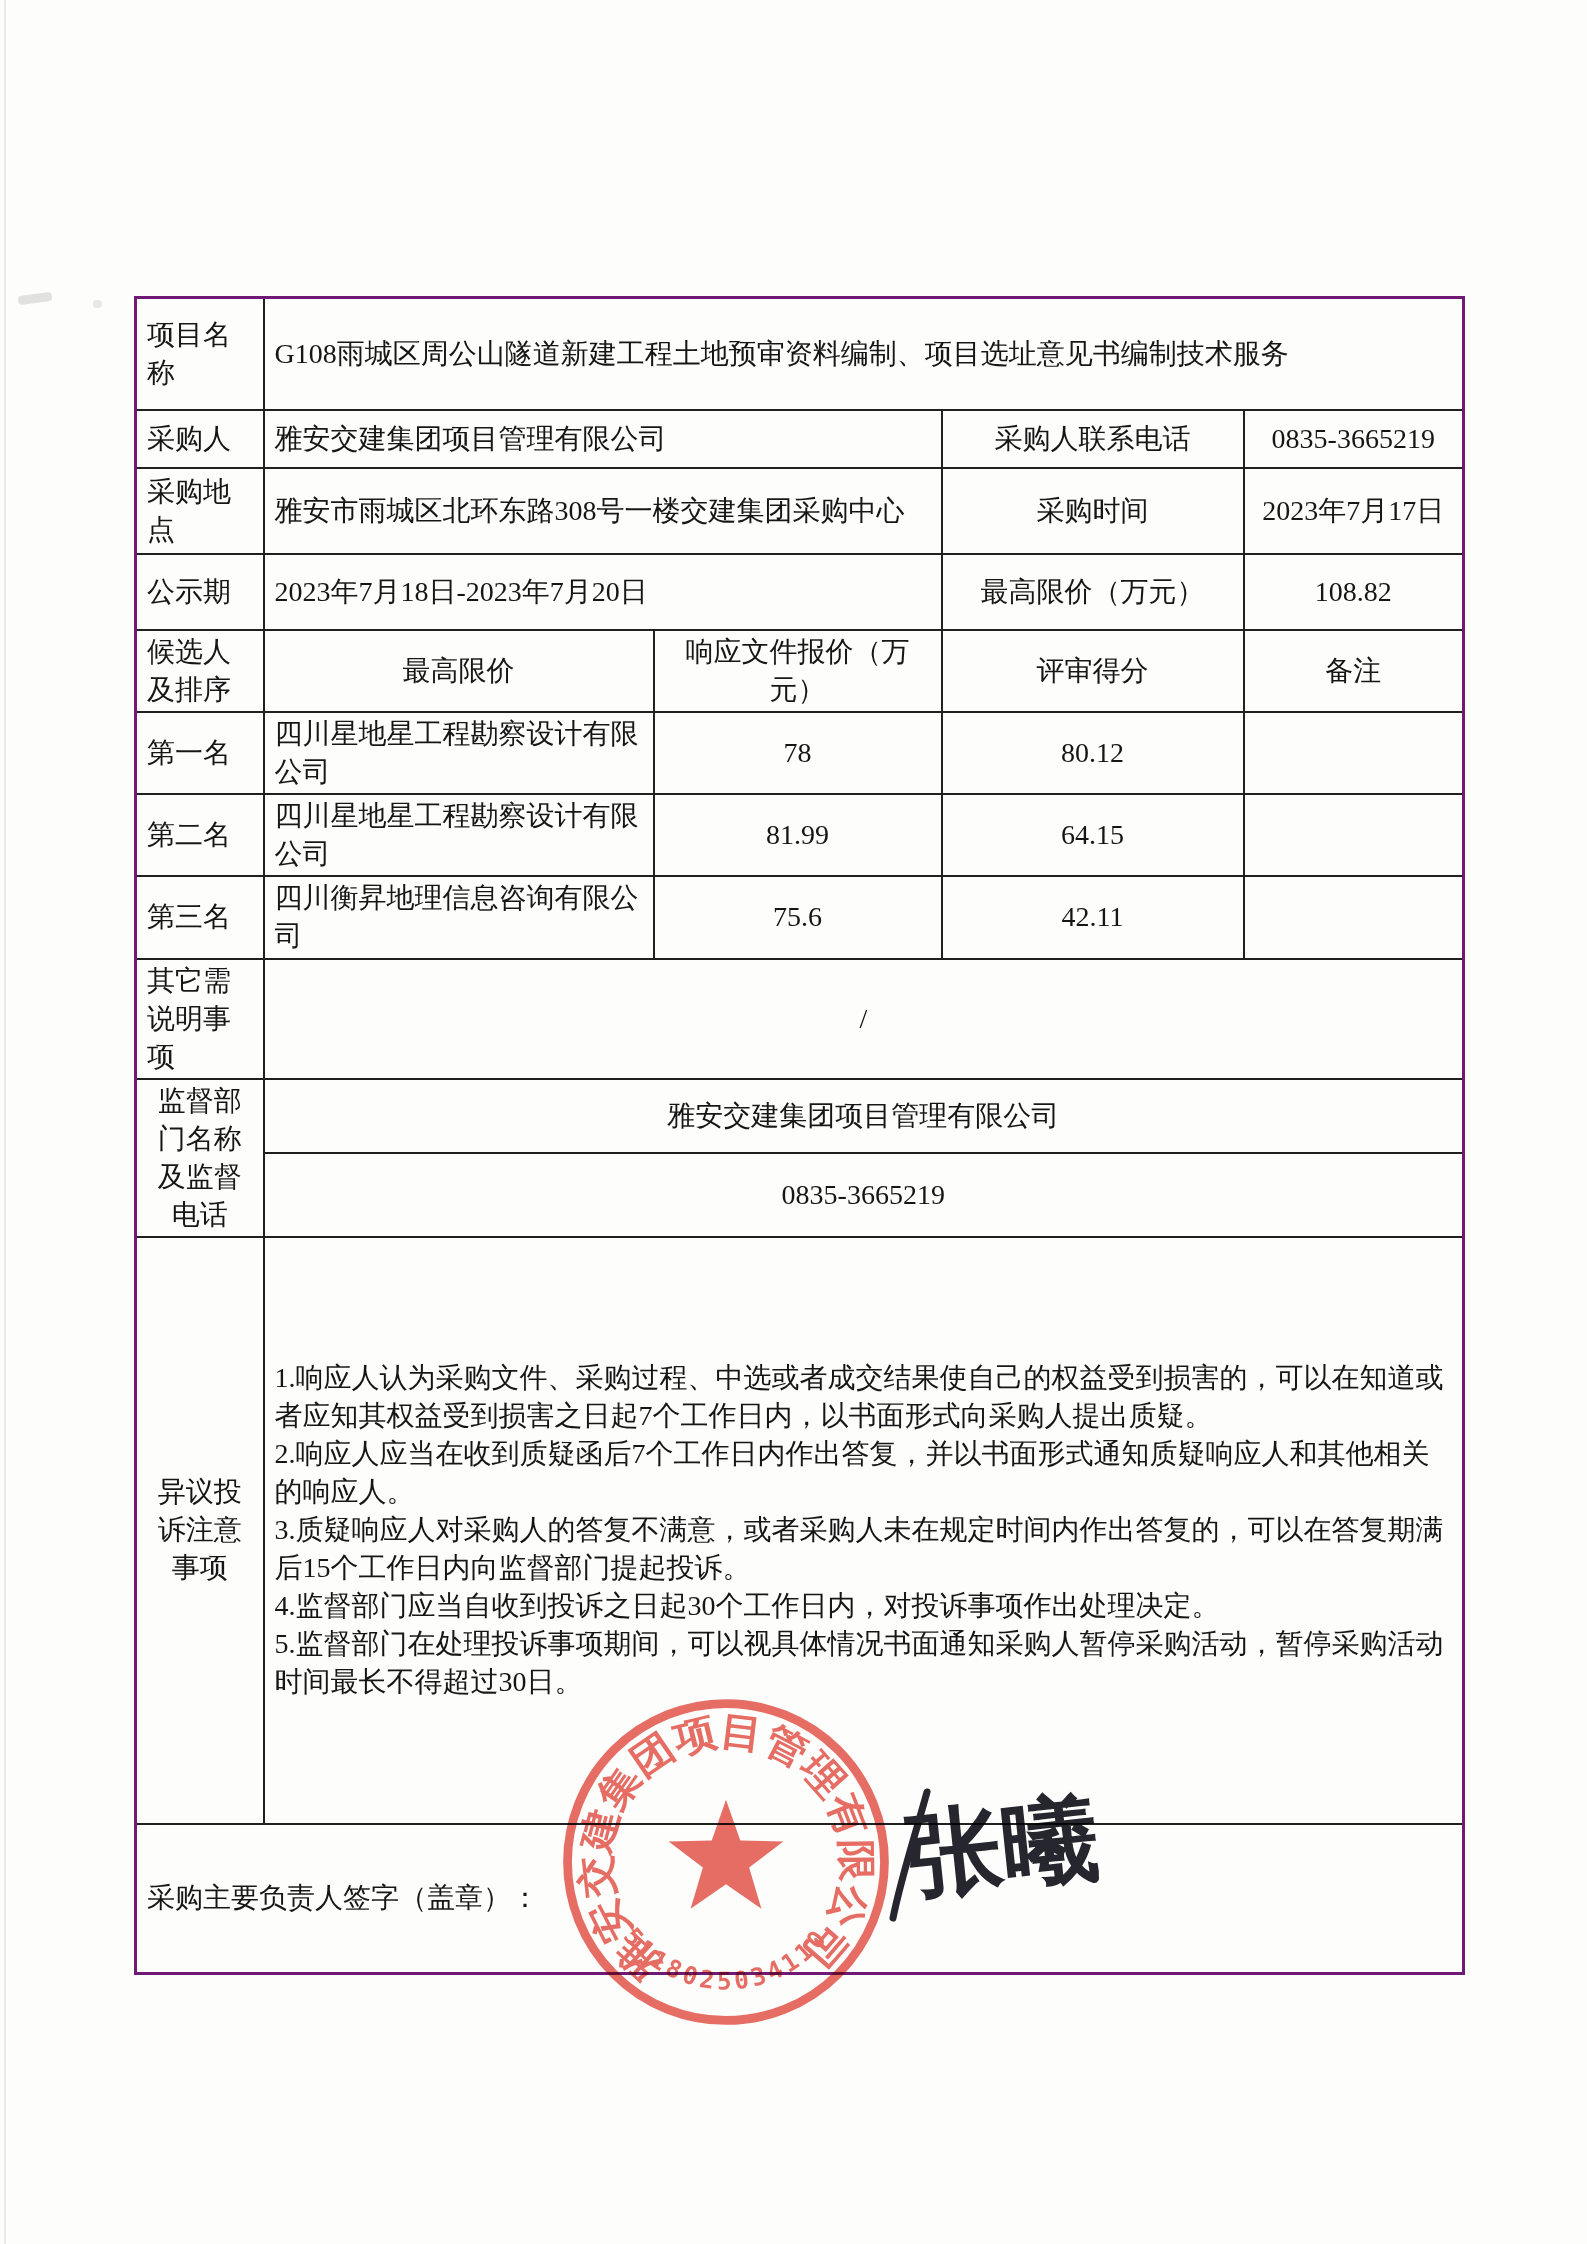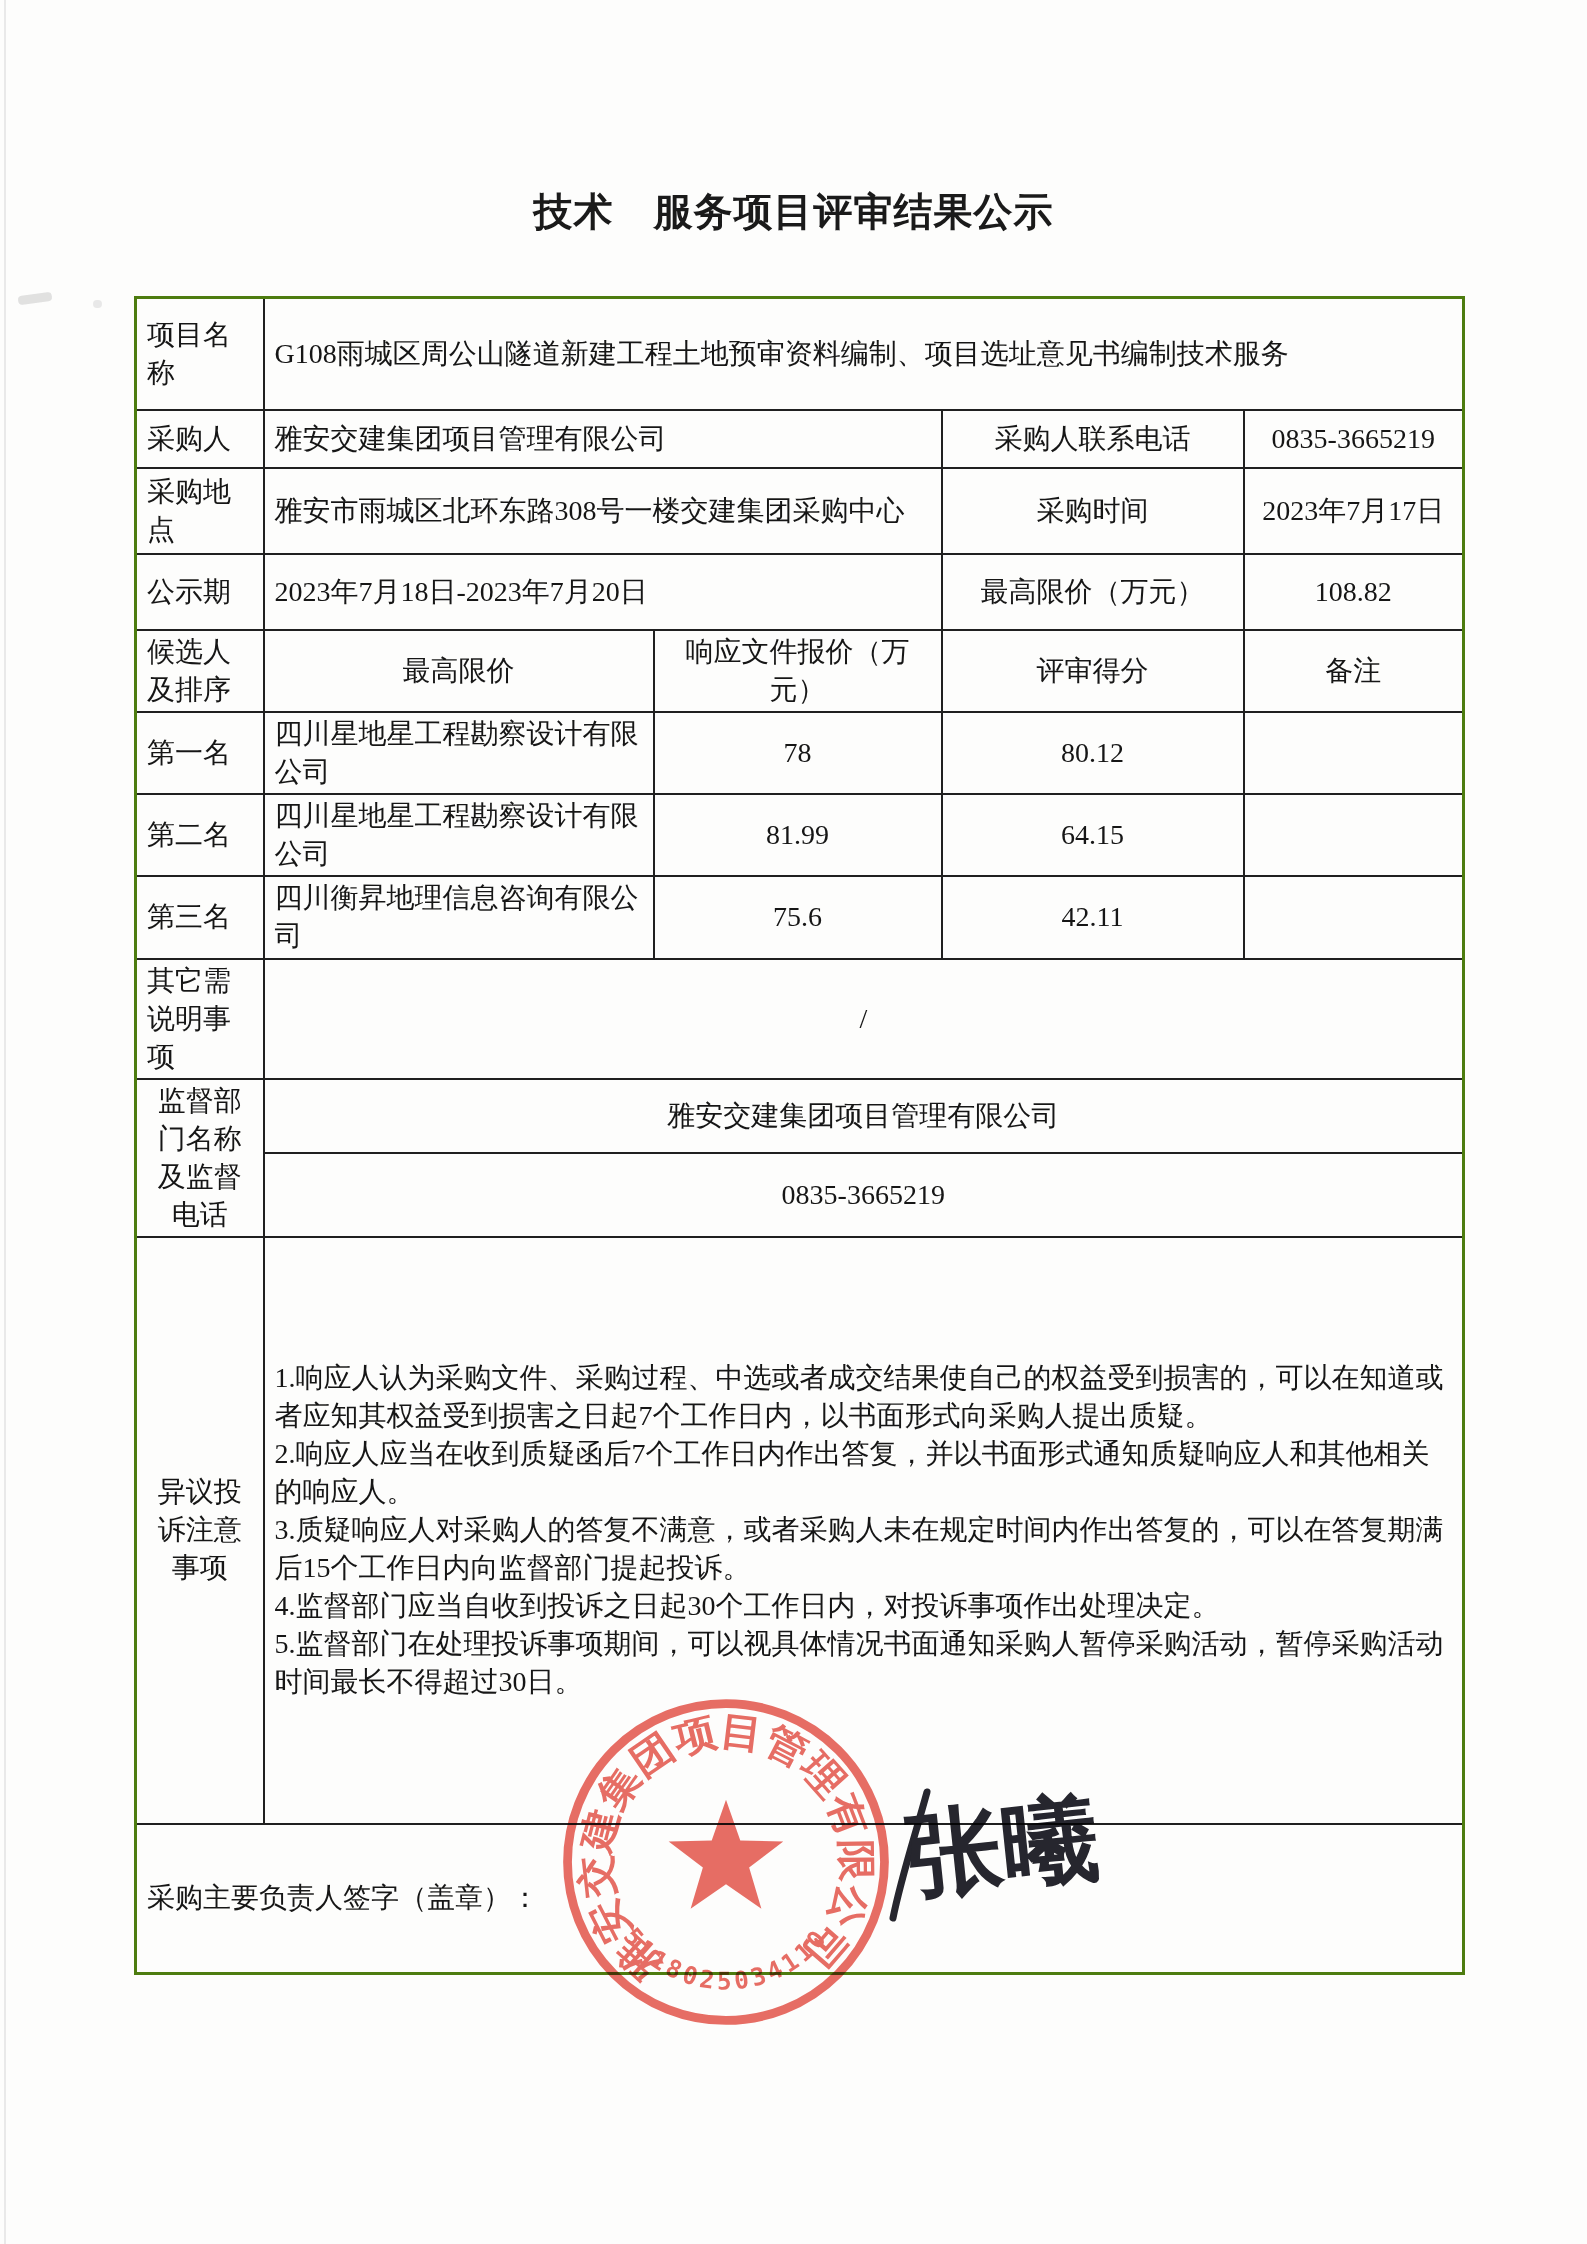--- a/index.html
+++ b/index.html
@@ -10,21 +10,21 @@
   .scan-edge{position:absolute;left:4px;top:0;width:2px;height:100%;background:#e4e4e4;opacity:.8;}
   .speck{position:absolute;background:#d7d7d7;border-radius:4px;}
   .speck.s1{left:18px;top:294px;width:34px;height:9px;opacity:.75;transform:rotate(-8deg);}
   .speck.s2{left:93px;top:300px;width:9px;height:8px;opacity:.55;}
 
   .title{position:absolute;left:0;top:186px;width:100%;text-align:center;
     font-size:39px;font-weight:bold;line-height:52px;letter-spacing:1px;color:#1a1a1a;}
 
   .tablewrap{position:absolute;left:134px;top:296px;}
   table.doc{border-collapse:collapse;table-layout:fixed;width:1328px;
-    border:3px solid #4d7c0f;}
+    border:3px solid #701a75;}
   table.doc td{border:2px solid #202020;font-size:28px;line-height:38px;
     padding:2px 10px;vertical-align:middle;word-break:break-all;}
   td.lab{text-align:left;padding-left:8px;padding-right:4px;}
   td.ctr{text-align:center;}
   td.val{text-align:left;}
   tr.r1{height:112px;} tr.r2{height:58px;} tr.r3{height:86px;} tr.r4{height:76px;}
   tr.r5{height:79px;} tr.r6{height:77px;} tr.r7{height:78px;} tr.r8{height:83px;}
   tr.r9{height:80px;} tr.r10a{height:74px;} tr.r10b{height:83px;}
   tr.r11{height:587px;} tr.r12{height:150px;}
   td.notice{padding:6px 14px;line-height:40px;}
@@ -38,21 +38,20 @@
 </style>
 </head>
 <body>
 
 <div class="page">
   <div class="scan-edge"></div>
   <div class="speck s1"></div>
   <div class="speck s2"></div>
 
   <div class="title">
-    <div>技术　服务项目评审结果公示</div>
   </div>
 
   <div class="tablewrap">
     <table class="doc">
       <colgroup>
         <col style="width:128px">
           <col style="width:390px">
           <col style="width:288px">
         <col style="width:302px">
           <col style="width:220px">

